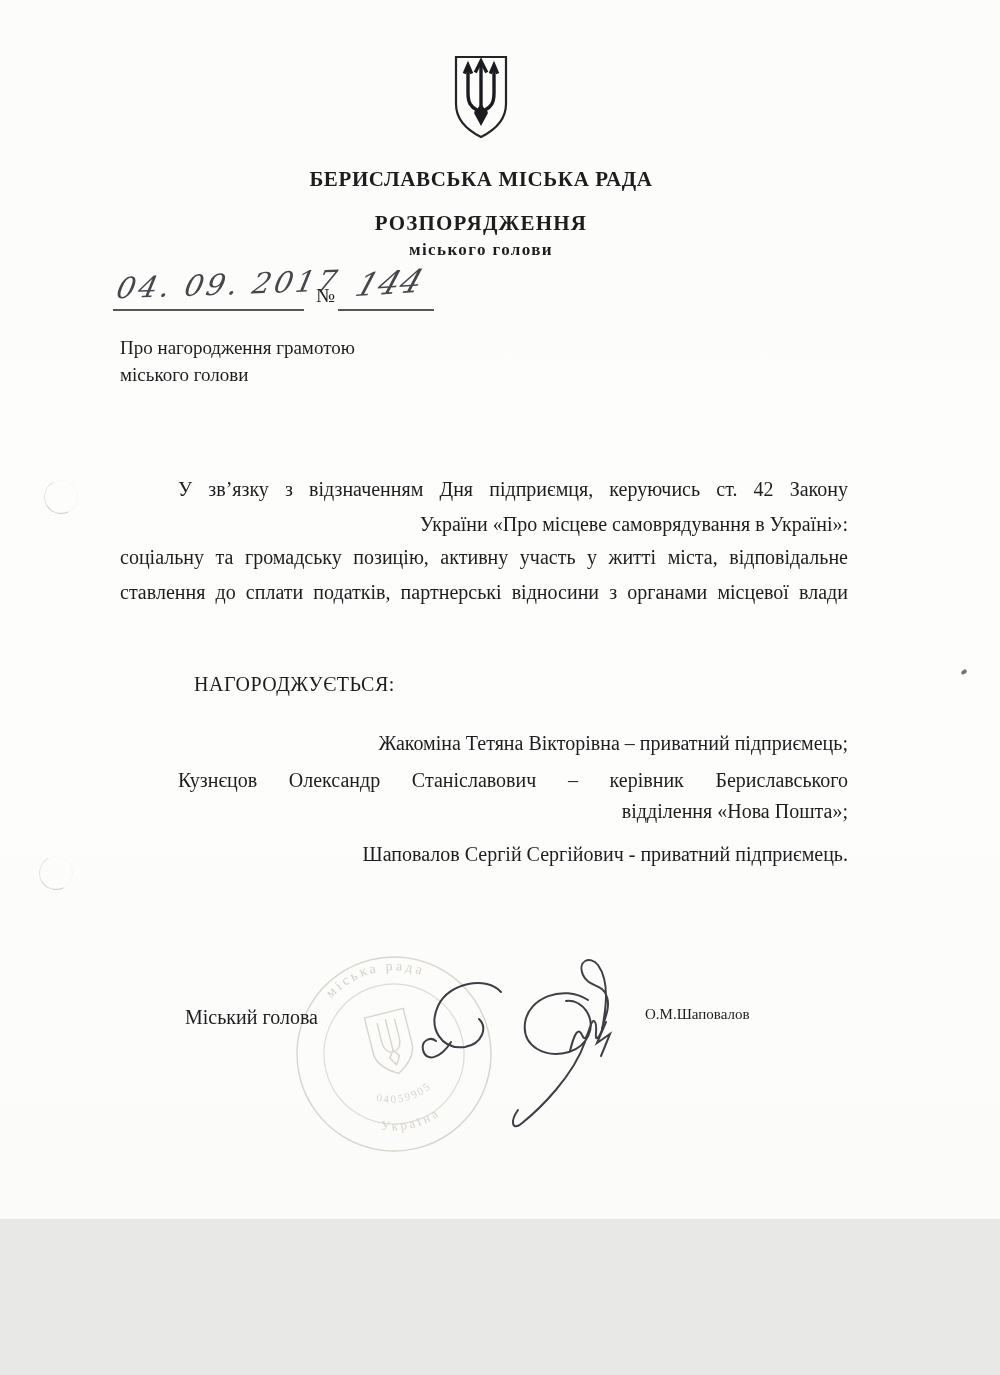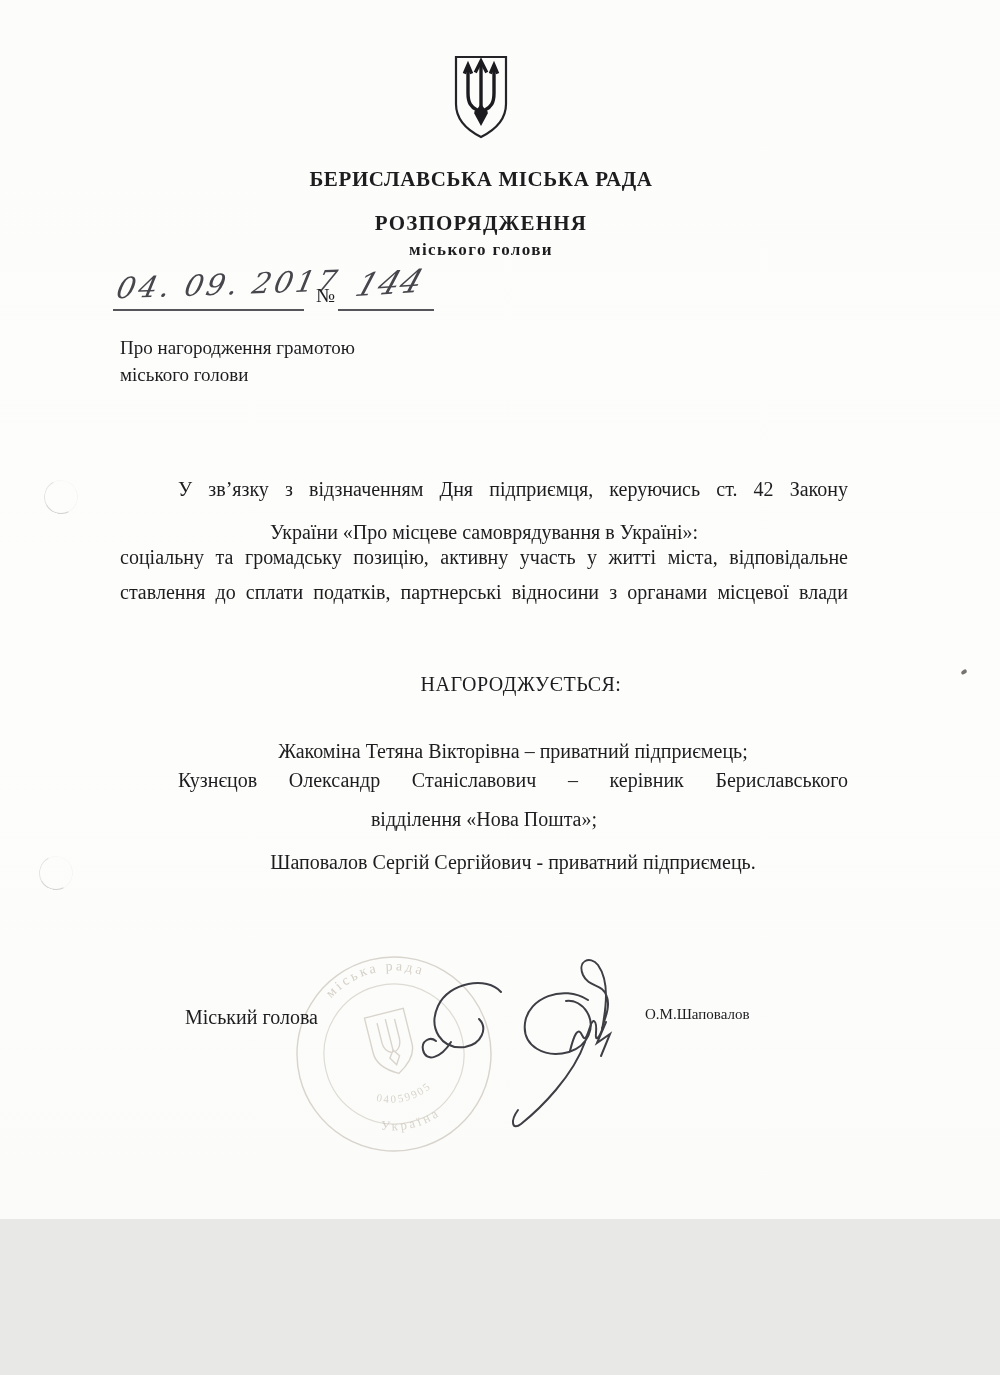--- a/index.html
+++ b/index.html
@@ -41,25 +41,25 @@
   .rule1{position:absolute;left:113px;top:41px;width:191px;height:2px;background:#55555a;}
   .rule2{position:absolute;left:338px;top:41px;width:96px;height:2px;background:#55555a;}
   .num-sign{position:absolute;left:316px;top:16px;font-size:20px;}
   
   .subject{position:absolute;left:120px;top:334px;font-size:19px;line-height:27px;}
   
   .bodytext{position:absolute;left:120px;width:728px;font-size:20px;line-height:34.5px;}
   .p1{top:472px;}
   .p2{top:540px;}
   .jline{text-align:justify;text-align-last:justify;}
-  .lline{text-align:center;margin-top:8px;}
+  .lline{text-align:right;}
   .ind{padding-left:58px;}
   .award-head{
     position:absolute;left:120px;top:673px;width:728px;
-    text-align:center;text-indent:74px;
+    text-indent:74px;
     font-size:20px;letter-spacing:0.5px;
   }
   .awardee1{top:726px;}
   .awardee2{top:765px;line-height:31px;}
   .awardee3{top:837px;}
   
   .sign-title{position:absolute;left:185px;top:1006px;font-size:20px;}
   .sign-name{position:absolute;left:645px;top:1006px;font-size:15px;}
   .stamp{position:absolute;left:288px;top:948px;width:212px;height:212px;}
   .signature{position:absolute;left:413px;top:946px;width:205px;height:195px;}

